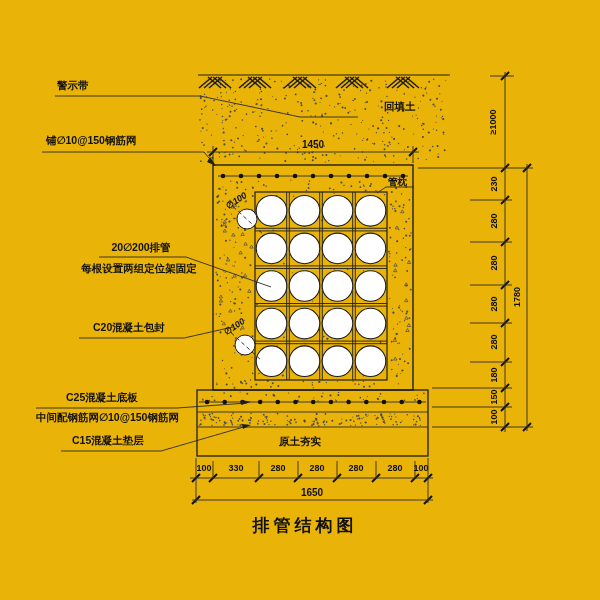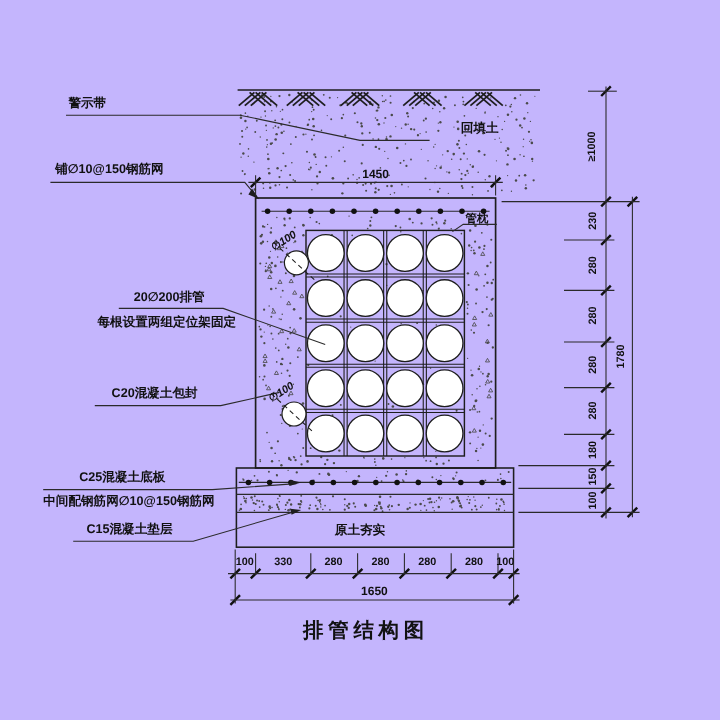--- a/index.html
+++ b/index.html
@@ -1,16 +1,16 @@
 <!DOCTYPE html>
 <html><head>
 <meta charset="utf-8">
 <style>
   html,body{margin:0;padding:0;background:#fff;}
-  #stage{position:relative;width:600px;height:600px;background:#c4b5fd;overflow:hidden;
+  #stage{position:relative;width:600px;height:600px;background:#eab308;overflow:hidden;
          font-family:"Liberation Sans","DejaVu Sans",sans-serif;}
   svg{position:absolute;left:0;top:0;}
   text{fill:#111;}
   .lbl{font-size:10.5px;font-weight:bold;}
   .lbl-s{font-size:9.5px;font-weight:bold;}
   .dim{font-size:9px;font-weight:bold;fill:#111;}
   .dim-b{font-size:10px;font-weight:bold;}
   .ttl{font-size:17px;font-weight:bold;letter-spacing:4px;}
   .ln{stroke:#1e1e1e;stroke-width:1.2;fill:none;}
   .ln-t{stroke:#2a2a2a;stroke-width:0.9;fill:none;}

